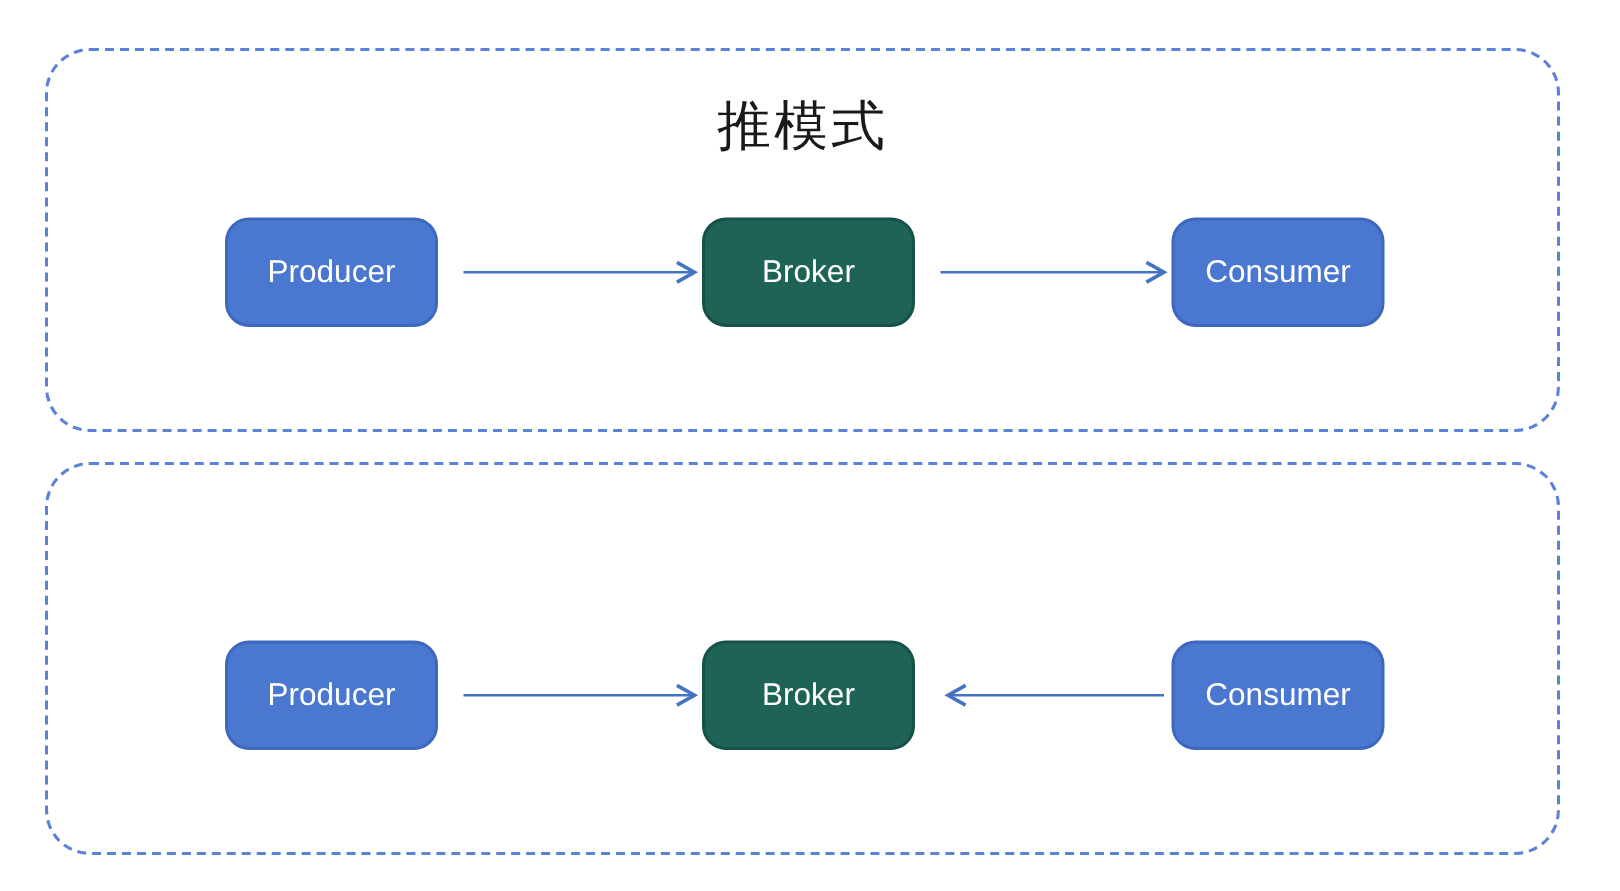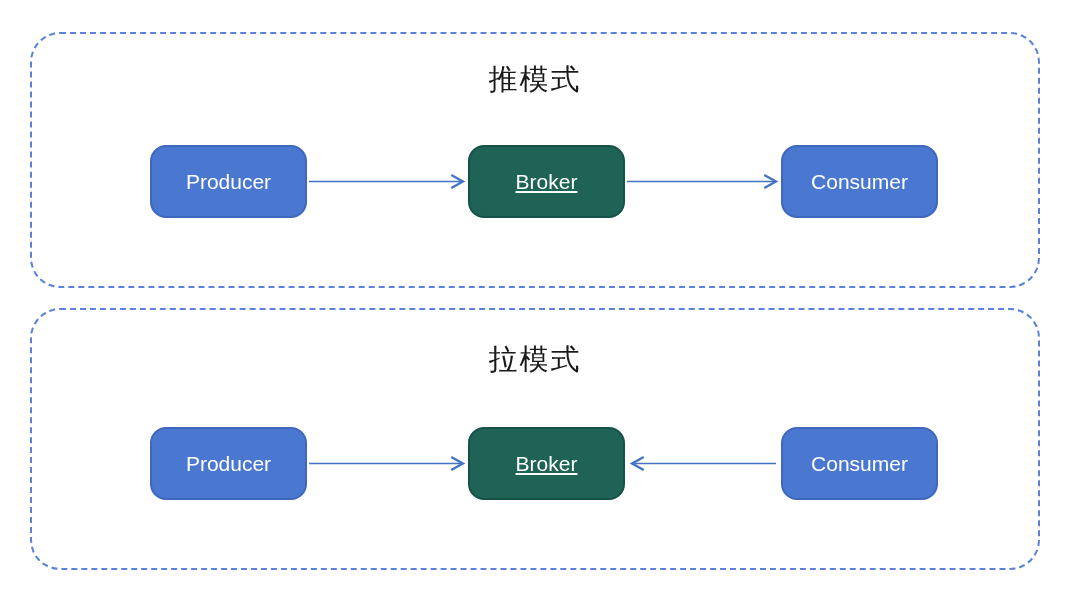--- a/index.html
+++ b/index.html
@@ -19,40 +19,40 @@
     border-radius: 30px;
     background: #ffffff;
   }
   .panel.push { top: 32px; height: 252px; }
   .panel.pull { top: 308px; height: 258px; }
   .panel-title {
     position: absolute;
     left: 0;
     right: 0;
     text-align: center;
-    font-size: 29px;
+    font-size: 36px;
     color: #1a1a1a;
     letter-spacing: 2px;
   }
   .panel.push .panel-title { top: 26px; }
   .panel.pull .panel-title { top: 30px; }
   .node {
     position: absolute;
-    width: 157px;
+    width: 142px;
     height: 73px;
     border-radius: 16px;
     display: flex;
     align-items: center;
     justify-content: center;
     color: #ffffff;
     font-size: 21px;
     box-sizing: border-box;
   }
   .node.blue  { background: #4a77cf; border: 2px solid #3e68be; }
-  .node.green { background: #1e6356; border: 2px solid #175248; text-decoration: underline; }
+  .node.green { background: #1e6356; border: 2px solid #175248; }
   .panel.push .node { top: 111px; }
   .panel.pull .node { top: 117px; }
   .node.pos-left   { left: 118px; }
   .node.pos-center { left: 436px; }
   .node.pos-right  { left: 749px; text-align: center; }
   svg.edges {
     position: absolute;
     left: 0;
     top: 0;
     width: 100%;
@@ -93,21 +93,20 @@
     </div>
     <div class="node green pos-center">
       <span>Broker</span>
     </div>
     <div class="node blue pos-right">
       <span>Consumer</span>
     </div>
   </div>
 
   <div class="panel pull">
-    <div class="panel-title">拉模式</div>
     <svg class="edges" viewBox="0 0 1006 258">
       <defs>
         <marker id="arrow-pull" viewBox="0 0 12 12" refX="10" refY="6" markerWidth="11" markerHeight="11" orient="auto-start-reverse">
           <path d="M2,1.5 L10,6 L2,10.5" fill="none" stroke="#4472c4" stroke-width="1.6"></path>
         </marker>
       </defs>
       <line x1="277" y1="153.5" x2="431" y2="153.5" stroke="#4472c4" stroke-width="1.6" marker-end="url(#arrow-pull)"></line>
       <line x1="744" y1="153.5" x2="600" y2="153.5" stroke="#4472c4" stroke-width="1.6" marker-end="url(#arrow-pull)"></line>
     </svg>
     <div class="node blue pos-left">

